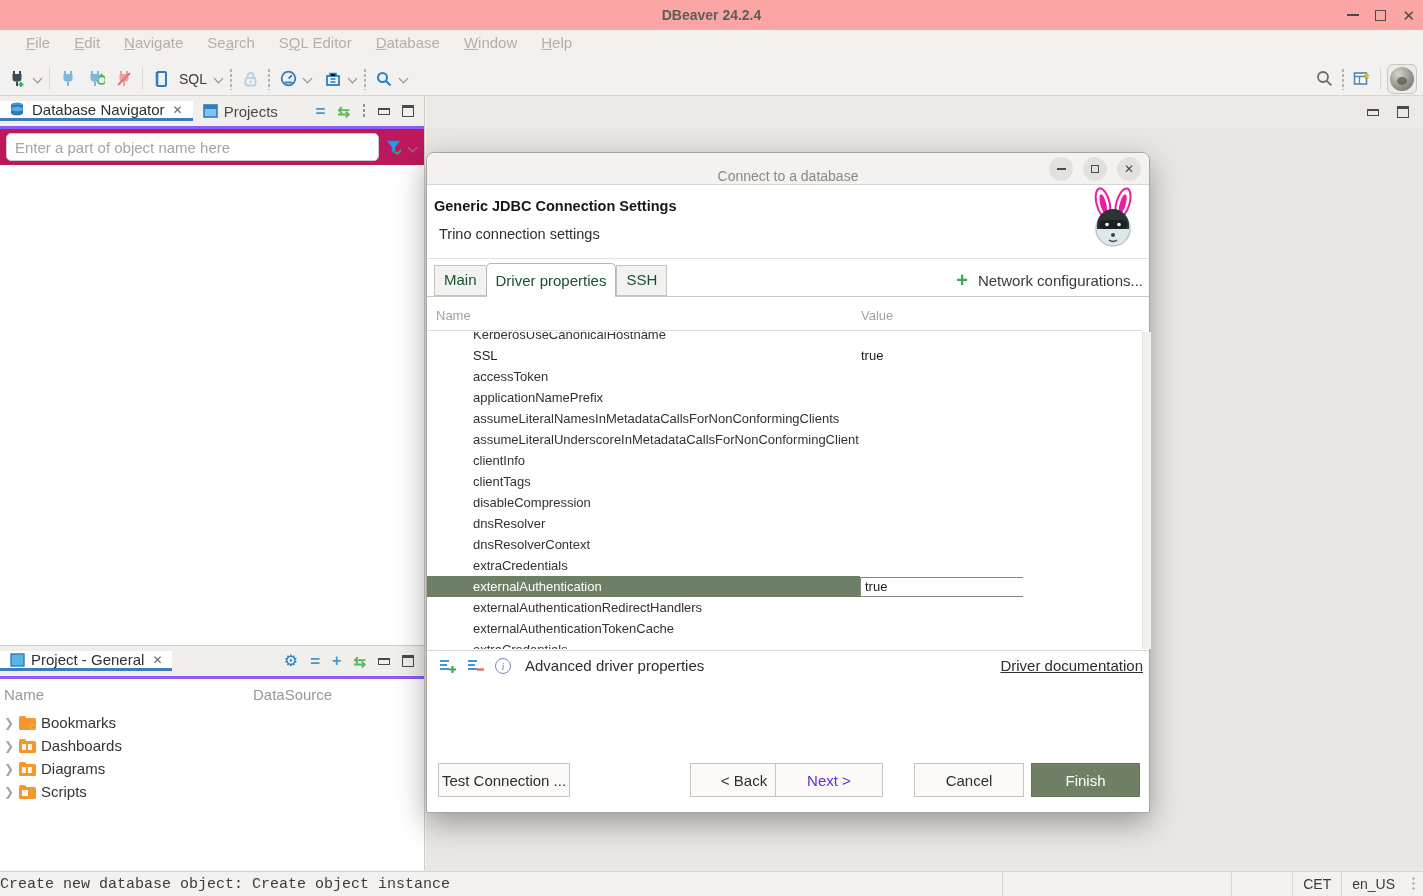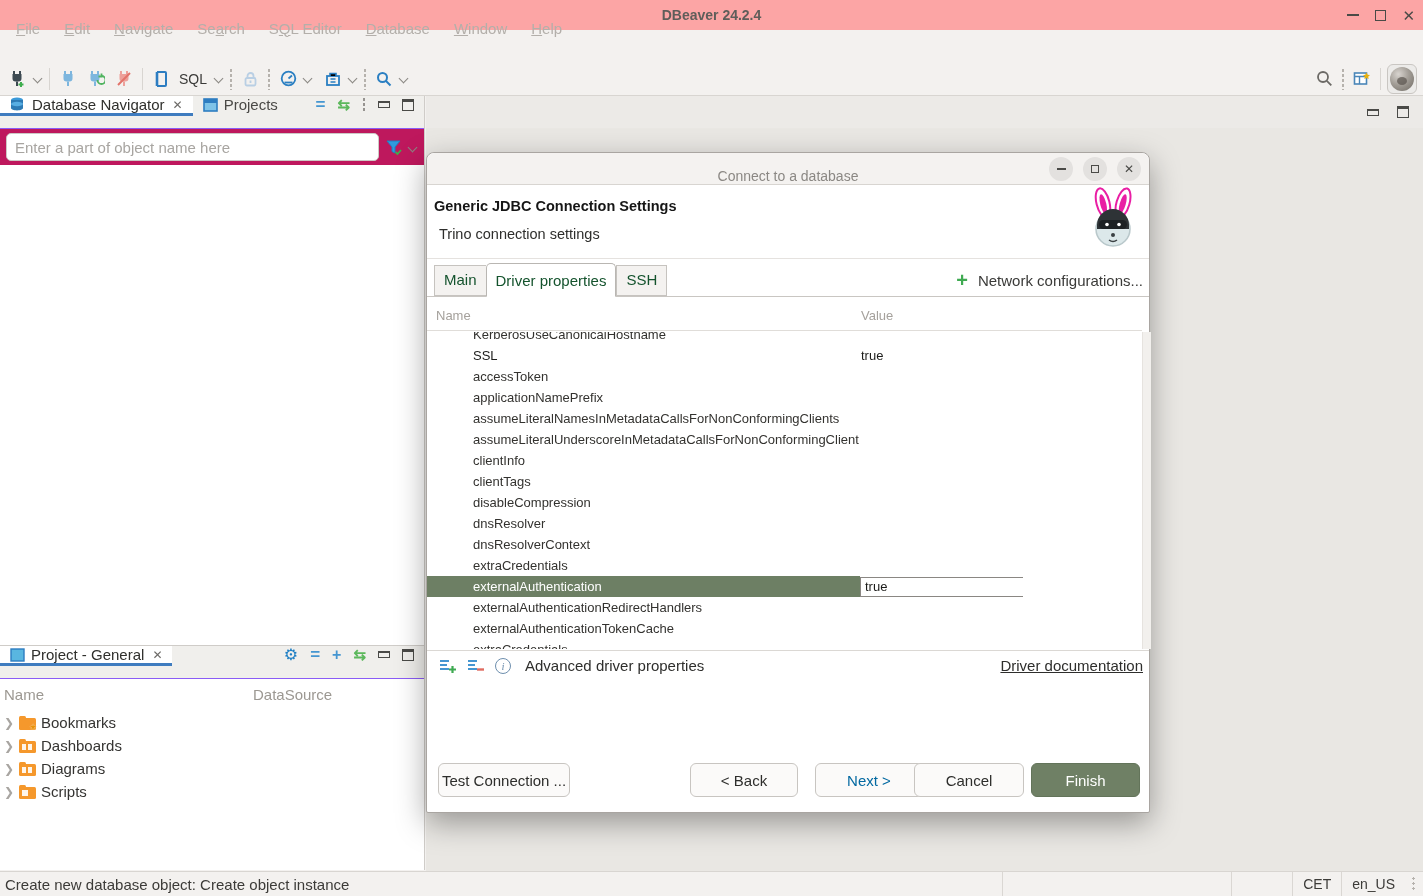--- a/index.html
+++ b/index.html
@@ -9,42 +9,42 @@
 
   
   .titlebar { left:0; top:0; width:1423px; height:30px; background:#fca5a5; }
   .titlebar .title { width:100%; text-align:center; line-height:30px; font-weight:bold; font-size:14px; color:#5f5d5a; }
   .winctl { top:0; right:8px; height:30px; display:flex; align-items:center; gap:16px; }
   .glyph-min { width:12px; height:2px; background:#4a4a47; display:inline-block; }
   .glyph-max { width:11px; height:11px; border:1.5px solid #4a4a47; display:inline-block; }
   .glyph-close { font-size:15px; color:#4a4a47; line-height:1; }
 
   
-  .menubar { left:0; top:12px; width:1423px; height:32px; display:flex; align-items:center; padding-left:6px; gap:4px; }
+  .menubar { left:0; top:26px; width:1423px; height:32px; display:flex; align-items:center; padding-left:16px; gap:4px; }
   .menu-item { font-size:15px; color:#b3afaa; padding:4px 10px; }
   .menu-item u { text-decoration:underline; }
 
   
   .toolbar { left:0; top:62px; width:1423px; height:34px; border-bottom:1px solid #d8d5d1; display:flex; align-items:center; padding:0 6px; }
   .tb-group { display:flex; align-items:center; gap:4px; }
   .tb-btn { display:flex; align-items:center; justify-content:center; width:24px; height:24px; }
   .tb-sep { width:1px; height:22px; background:#d8d5d1; margin:0 6px; }
   .tb-dots { width:4px; height:22px; margin:0 5px;
     background-image:radial-gradient(#b6b2ad 1px, transparent 1.2px); background-size:4px 5px; background-position:center top; background-repeat:repeat-y; }
   .chev { display:inline-block; width:9px; height:9px; position:relative; }
   .chev::before { content:""; position:absolute; left:0; top:1px; width:6px; height:6px; border-right:1.6px solid #8a8783; border-bottom:1.6px solid #8a8783; transform:rotate(45deg); }
   .sql-label { font-size:14px; color:#3a3a38; margin:0 4px 0 2px; }
   .tb-right { margin-left:auto; display:flex; align-items:center; }
   .avatar-btn { width:30px; height:30px; border:1px solid #c9c6c2; border-radius:6px; background:#ecebe9; display:flex; align-items:center; justify-content:center; }
   .avatar { width:24px; height:24px; border-radius:50%; background:radial-gradient(circle at 35% 30%, #d8d4cf 0%, #a39e97 45%, #6e6962 100%); position:relative; }
   .avatar::after{ content:""; position:absolute; left:7px; top:10px; width:10px; height:8px; border-radius:50%; background:#59534d; opacity:.7; }
 
   
   .nav-panel { left:0; top:96px; width:425px; height:549px; background:#fff; border-right:1px solid #cfccc8; }
-  .panel-tabbar { height:33px; background:#f0efec; border-bottom:1px solid #8b5cf6; display:flex; align-items:flex-start; }
+  .panel-tabbar { height:33px; background:#f0efec; border-bottom:3px solid #8b5cf6; display:flex; align-items:center; }
   .ptab { display:flex; align-items:center; gap:6px; padding:0 10px; font-size:15px; color:#4a4946; }
   .ptab.active { background:#fff; border-bottom:3px solid #3f7cbf; color:#2f2f2c; }
   .tab-close { font-size:12px; color:#6a6865; margin-left:2px; }
   .panel-icons { margin-left:auto; display:flex; align-items:center; gap:12px; padding-right:10px; }
   .ico-minus { color:#4596d1; font-weight:bold; font-size:17px; line-height:1; }
   .ico-plus { color:#4596d1; font-weight:bold; font-size:16px; line-height:1; }
   .ico-link { color:#5cb85c; font-weight:bold; font-size:15px; line-height:1; }
   .ico-gear { color:#1f7fc4; font-size:16px; line-height:1; }
   .ico-grip { width:4px; height:16px; background-image:radial-gradient(#969390 1.1px, transparent 1.3px); background-size:4px 5px; background-repeat:repeat-y; }
   .ico-restore { width:12px; height:7px; border:1.5px solid #4a4a47; border-top-width:2.5px; }
@@ -69,21 +69,21 @@
   .f-sq2 { left:3px; top:5px; width:10px; height:6px; display:flex; gap:1.5px; }
   .f-sq2 i { flex:1; background:#fff; opacity:.9; }
   .f-sq1 { left:3px; top:5px; width:6px; height:6px; background:#fff; opacity:.9; }
 
   
   .editor { left:426px; top:96px; width:997px; height:775px; background:#e9e7e3; }
   .editor-top { height:32px; background:#eceae7; display:flex; align-items:center; justify-content:flex-end; gap:18px; padding-right:14px; }
 
   
   .statusbar { left:0; top:871px; width:1423px; height:25px; background:#f3f1ef; border-top:1px solid #d8d5d1; display:flex; align-items:center; font-size:15px; color:#3c3b38; }
-  .status-msg { padding-left:5px; flex:0 0 auto; }
+  .status-msg { flex:0 0 auto;font-family:Liberation Mono, monospace; }
   .status-right { margin-left:auto; display:flex; align-items:stretch; height:100%; }
   .status-cell { display:flex; align-items:center; padding:0 10px; border-left:1px solid #dad7d3; font-size:14px; color:#3c3b38; }
   .status-cell.empty { width:230px; border-right:1px solid #dad7d3; margin-right:60px; }
   .status-grip { width:6px; margin:4px 6px; background-image:radial-gradient(#b5b1ac 1px, transparent 1.2px); background-size:5px 5px; background-repeat:repeat-y; }
 
   
   .dialog { left:426px; top:152px; width:724px; height:661px; background:#fff; border:1px solid #a9a5a1; border-radius:8px 8px 2px 2px; box-shadow:0 10px 30px rgba(0,0,0,.35); z-index:10; }
   .dlg-titlebar { height:32px; background:#f4f2f0; border-bottom:1px solid #d8d5d1; border-radius:8px 8px 0 0; position:relative; display:flex; align-items:center; justify-content:center; }
   .dlg-title { font-size:14px; color:#8b8884;margin-top:15px; }
   .dlg-ctl { position:absolute; right:8px; top:4px; display:flex; gap:10px; }
@@ -123,24 +123,24 @@
   .val-input { width:250px; height:20px; border:1px solid #8a8783; padding:0 4px; font-size:13px; font-family:"Liberation Sans",sans-serif; color:#1c1c1a; background:#fff; }
   .combo-btn { width:29px; height:21px; border:1px solid #8a8783; border-radius:4px; background:#fbfaf8; display:flex; align-items:center; justify-content:center; }
   .scroll-strip { position:absolute; left:715px; top:179px; width:9px; height:317px; background:#f2f0ed; border-left:1px solid #e6e3df; }
 
   .grid-footer { position:absolute; left:0; top:497px; width:100%; height:30px; border-top:1px solid #dbd8d4; display:flex; align-items:center; padding:0 6px 0 12px; gap:10px; }
   .adv-label { font-size:15px; color:#2e2e2c; margin-left:4px; }
   .doc-link { margin-left:auto; font-size:15px; color:#2e2e2c; text-decoration:underline; }
   .info-circle { width:16px; height:16px; border-radius:50%; border:1.4px solid #6e8fae; color:#6e8fae; font-size:11px; font-family:"Liberation Serif",serif; display:flex; align-items:center; justify-content:center; font-style:italic; }
 
   .dlg-buttons { position:absolute; left:0; top:610px; width:100%; height:36px; }
-  .btn { position:absolute; height:34px; border:1px solid #c8c5c1; border-radius:6px; background:#fbfaf9; font-size:15px; color:#2e2e2c; display:flex; align-items:center; justify-content:center; font-family:"Liberation Sans",sans-serif; }
+  .btn { position:absolute; height:34px; border:1px solid #c8c5c1; border-radius:0; background:#fbfaf9; font-size:15px; color:#2e2e2c; display:flex; align-items:center; justify-content:center; font-family:"Liberation Sans",sans-serif; }
   .btn-test { left:11px; width:132px; }
   .btn-back { left:263px; width:108px; }
-  .btn-next { left:388px; width:108px; color:#0369a1; }
+  .btn-next { left:348px; width:108px; color:#6d28d9; }
   .btn-cancel { left:487px; width:110px; }
   .btn-finish { left:604px; width:109px; background:#6f8065; border-color:#63745a; color:#fff; }
 
   svg { display:block; }
 </style>
 </head>
 <body>
 
 <div class="abs titlebar">
   <div class="title">DBeaver 24.2.4</div>

